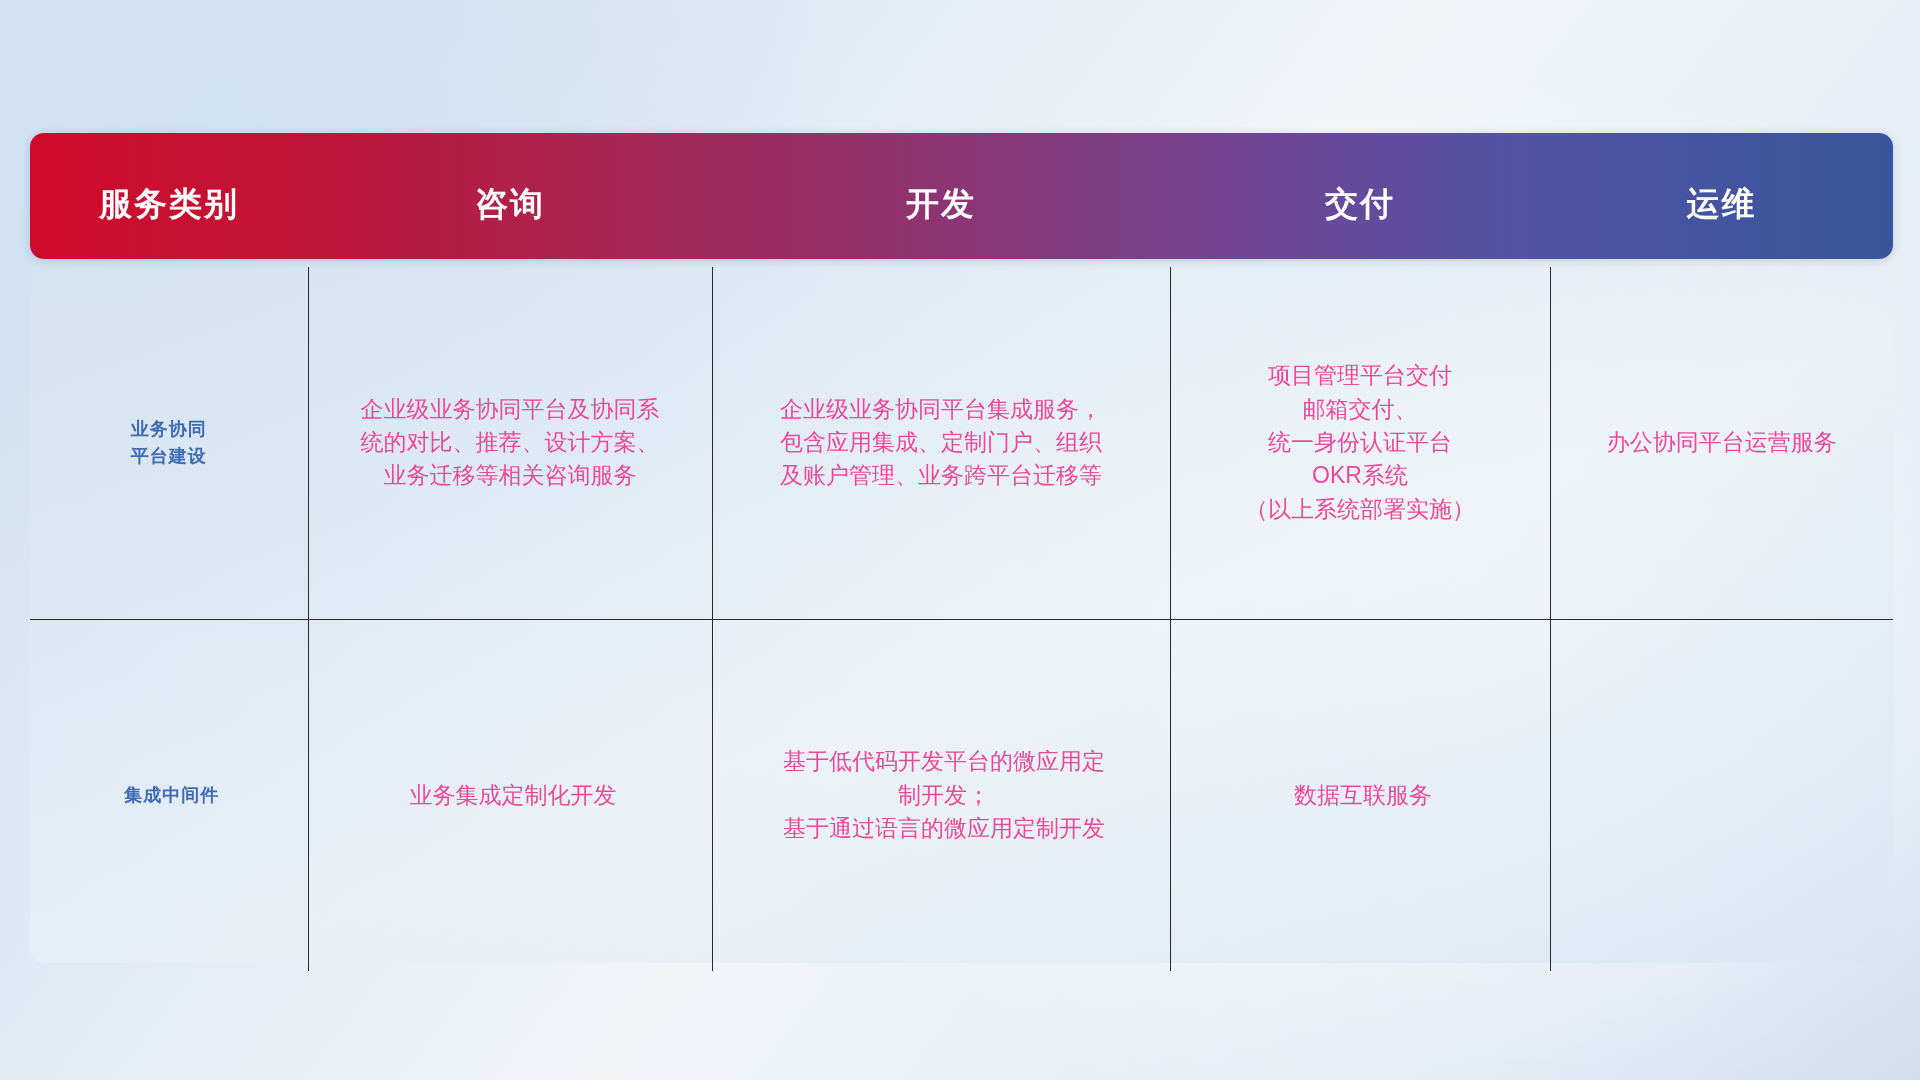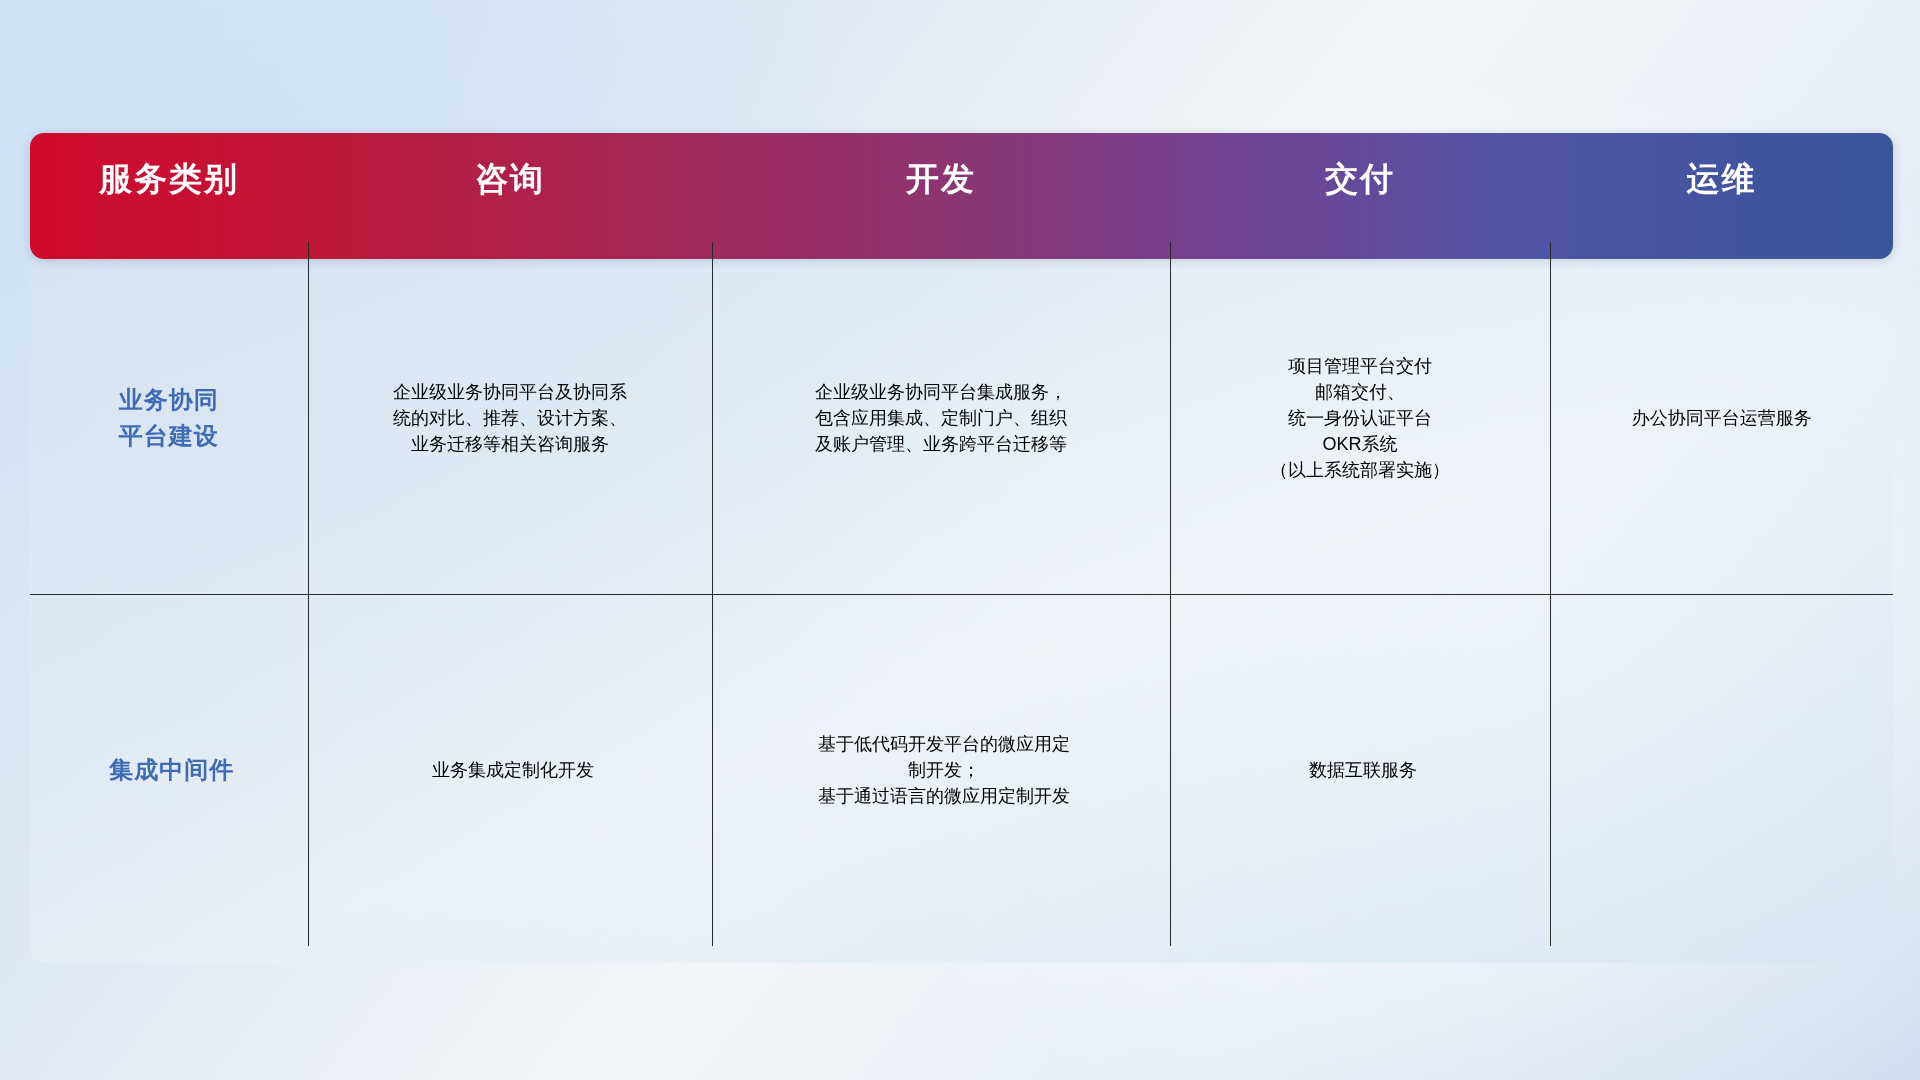--- a/index.html
+++ b/index.html
@@ -19,21 +19,21 @@
   .stage {
     position: relative;
     width: 1920px;
     height: 1080px;
   }
 
   
   .table-wrap {
     position: absolute;
     left: 30px;
-    top: 116px;
+    top: 141px;
     width: 1863px;
     height: 830px;
     border-radius: 14px;
   }
 
   .table {
     width: 100%;
     height: 100%;
     border-collapse: collapse;
     table-layout: fixed;
@@ -85,37 +85,37 @@
       rgba(214,228,240,0.78) 0%,
       rgba(223,234,244,0.72) 30%,
       rgba(234,241,247,0.68) 55%,
       rgba(216,230,242,0.72) 100%);
     border-radius: 0 0 14px 14px;
   }
 
   .td {
     border-right: 1.4px solid #2a2a2a;
     border-bottom: 1.4px solid #2a2a2a;
-    color: #000000;
-    font-size: 18px;
+    color: #ec4899;
+    font-size: 23px;
     line-height: 1.45;
     text-align: center;
     vertical-align: middle;
     padding: 10px 14px;
     background: transparent;
   }
   .row-1 .td { height: 233px; }
   .row-2 .td { height: 200px; }
   .row-3 .td { height: 233px; border-bottom: none; padding-left: 20px; }
 
   .td.cat {
     border-left: none;
     color: #3f6bb5;
     font-weight: bold;
-    font-size: 24px;
+    font-size: 18px;
     line-height: 1.5;
     letter-spacing: 1px;
   }
   .td.last {
     border-right: none;
     margin-left: 46px;
   }
 
   .cell-text {
     display: block;

